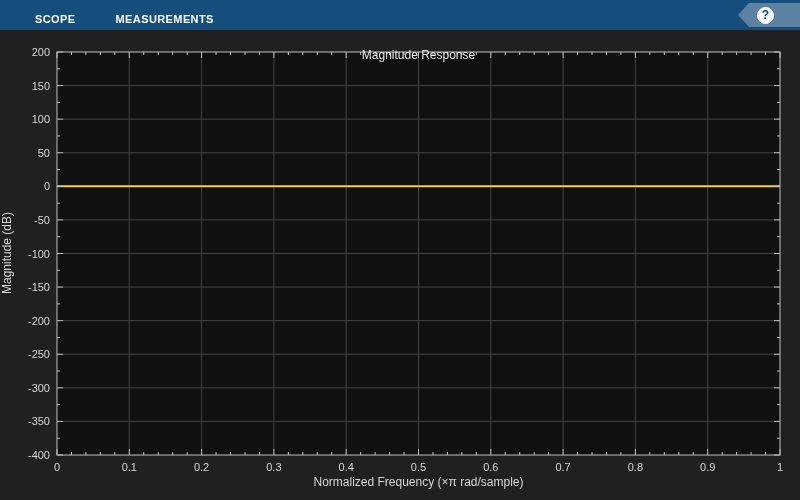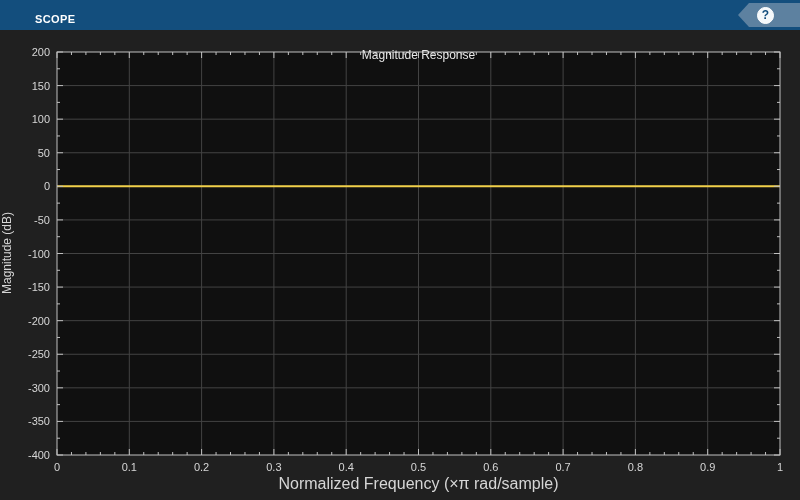--- a/index.html
+++ b/index.html
@@ -69,21 +69,21 @@
     text-align: center;
     color: #e8e8e8;
     font-size: 12px;
   }
   .x-axis-label {
     position: absolute;
     left: 57px; top: 445px;
     width: 723px;
     text-align: center;
     color: #d6d6d6;
-    font-size: 16px;
+    font-size: 12px;
   }
   .y-axis-label {
     position: absolute;
     left: 7px; top: 223px;
     width: 0; height: 0;
     overflow: visible;
     color: #d6d6d6;
     font-size: 12px;
     white-space: nowrap;
     transform: rotate(-90deg);
@@ -92,20 +92,21 @@
     display: inline-block;
     transform: translate(-50%, -50%);
   }
   #chart-svg { position: absolute; left: 0; top: 0; }
 </style>
 </head>
 <body>
 
 <div class="toolbar">
   <div class="toolbar-tab">SCOPE</div>
+  <div class="toolbar-tab">MEASUREMENTS</div>
   <div class="help-tag">
     <div class="help-circle">?</div>
   </div>
 </div>
 
 <div class="content">
   <svg id="chart-svg" width="800" height="470">
       <rect x="57" y="22" width="723" height="403" fill="#101010"></rect>
       <line x1="129.3" y1="22" x2="129.3" y2="425" stroke="#434343" stroke-width="1"></line>
       <line x1="201.6" y1="22" x2="201.6" y2="425" stroke="#434343" stroke-width="1"></line>

